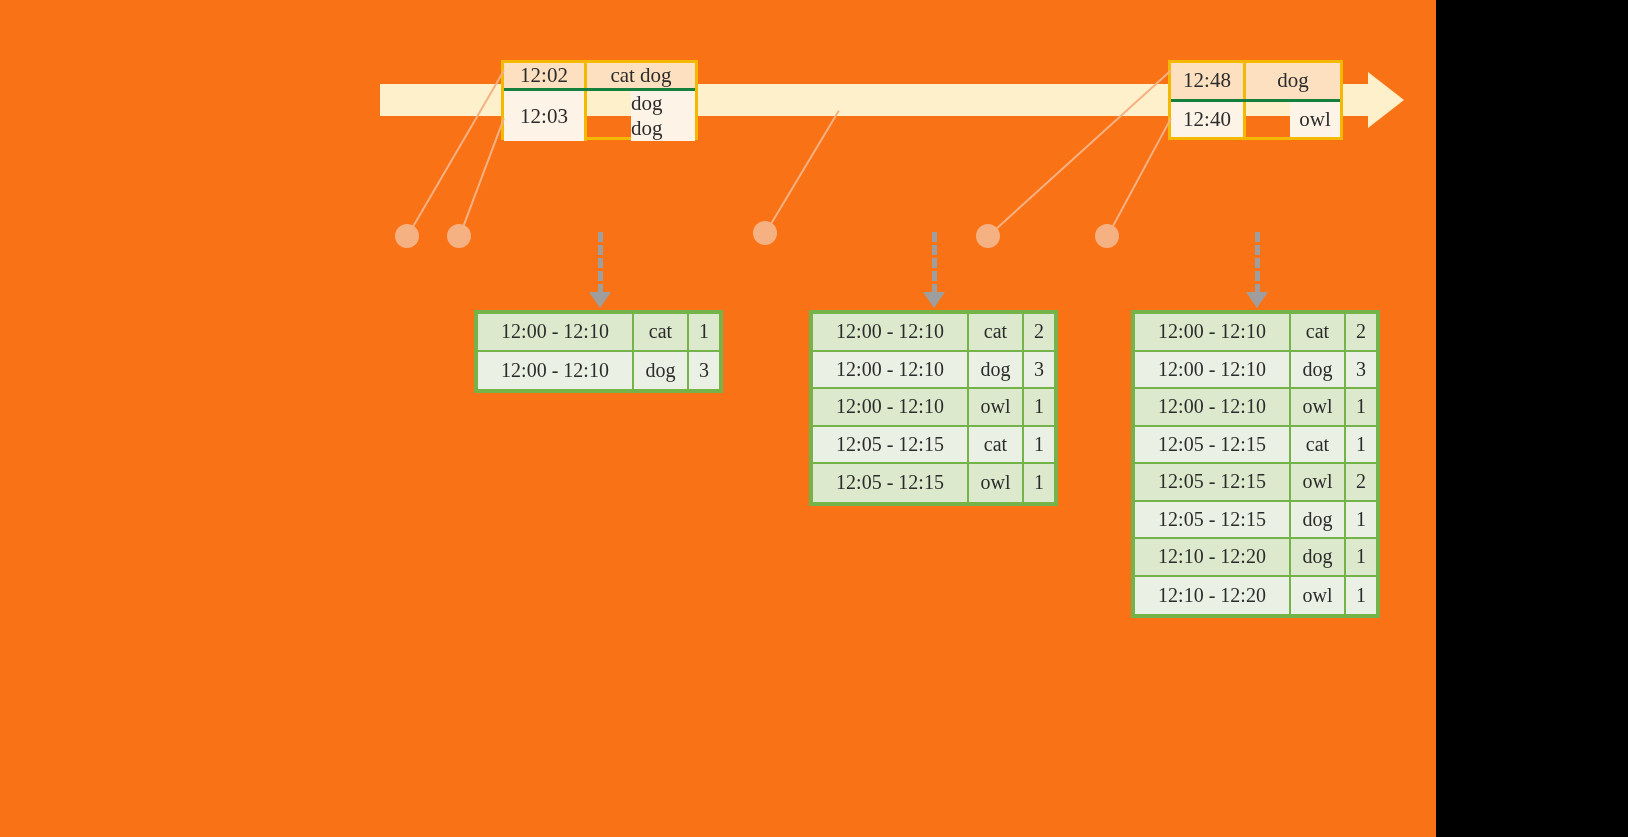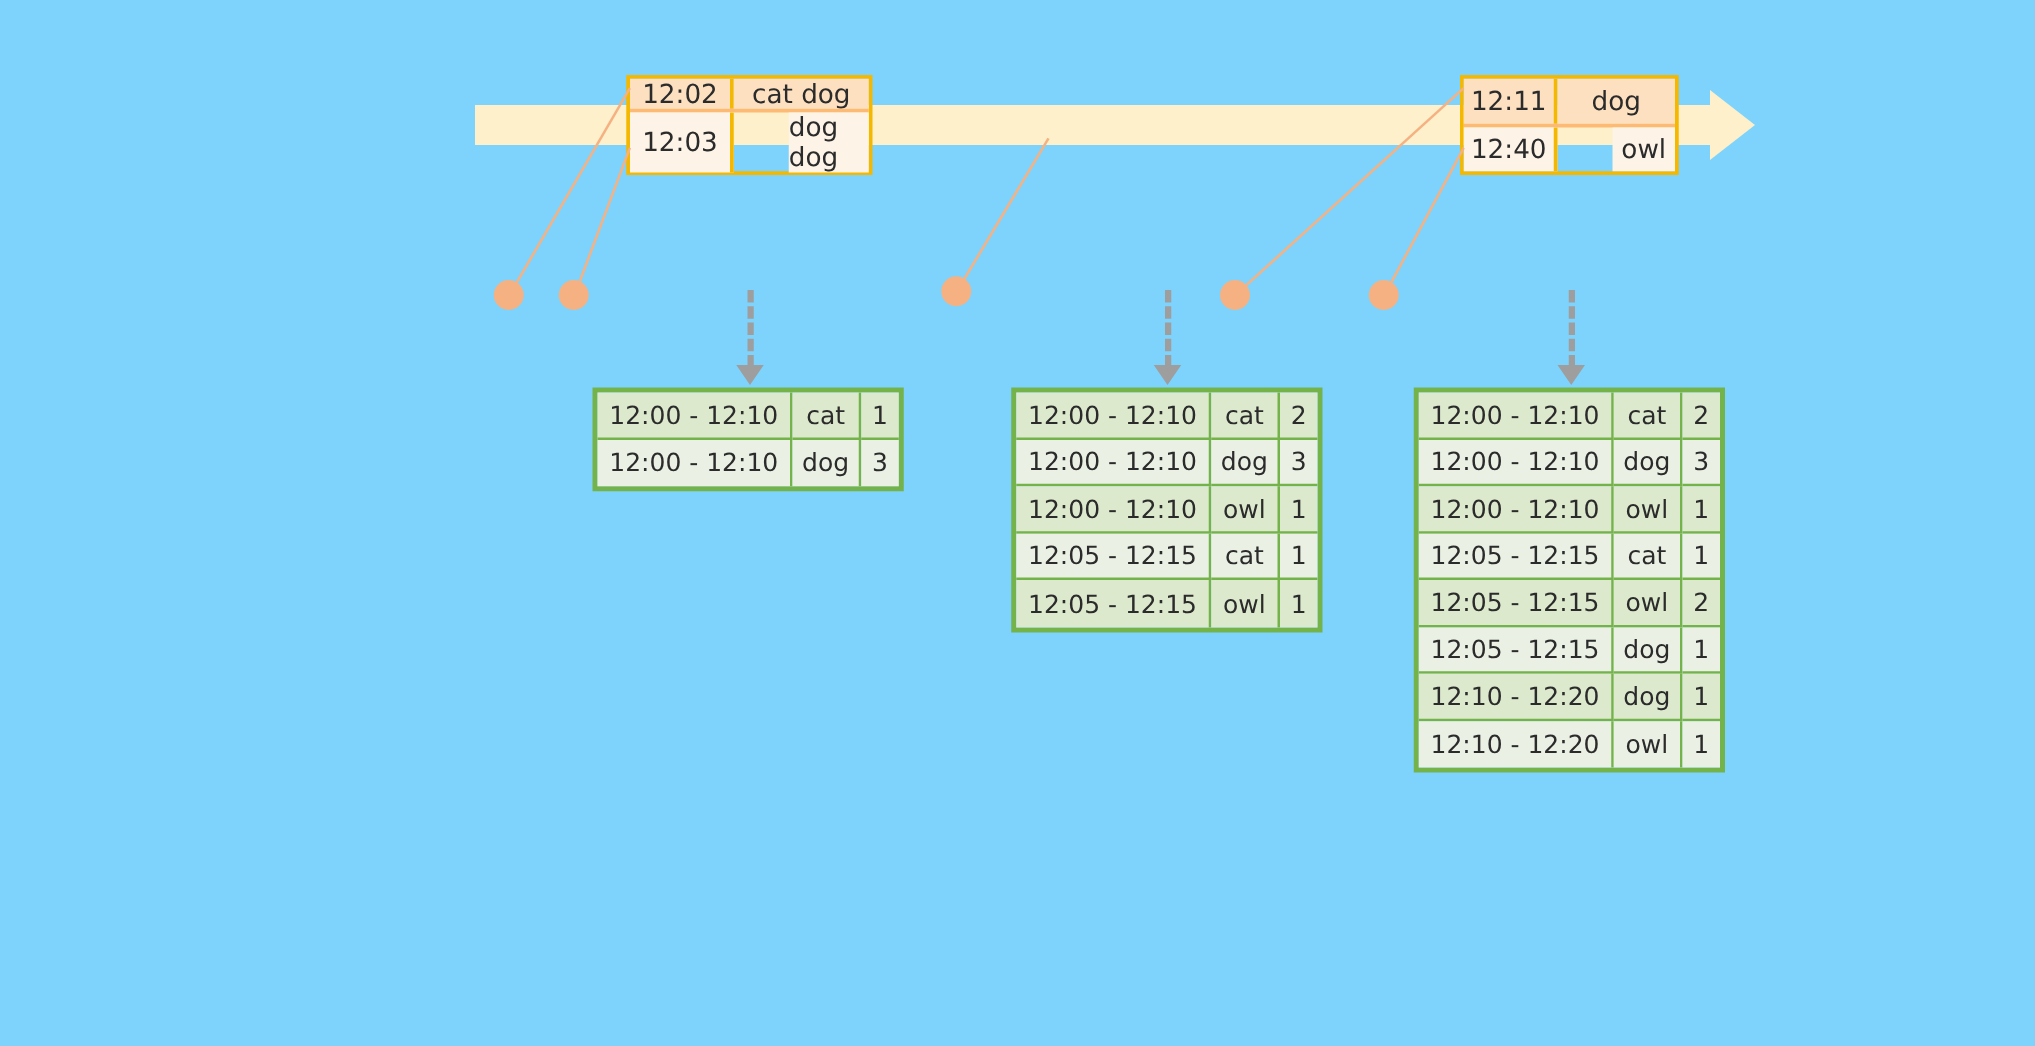--- a/index.html
+++ b/index.html
@@ -1,28 +1,28 @@
 <!DOCTYPE html>
 <html><head>
 <meta charset="utf-8">
 <style>
   html,body{margin:0;padding:0;background:#000;}
   body{width:1628px;height:837px;overflow:hidden;font-family:"DejaVu Sans",sans-serif;}
-  #stage{position:relative;width:1628px;height:837px;background:#7dd3fc;}
+  #stage{position:relative;width:1436px;height:837px;background:#f97316;font-family:Liberation Serif, serif;}
 
   
   .tl-bar{position:absolute;background:#fdf0ca;}
   .tl-head{position:absolute;width:0;height:0;border-top:28px solid transparent;
            border-bottom:28px solid transparent;border-left:36px solid #fdf0ca;}
 
   
   .ev{position:absolute;border:3px solid #f5b800;box-sizing:border-box;
       display:flex;flex-direction:column;}
   .ev-row{display:flex;flex:1;box-sizing:border-box;}
-  .ev-row + .ev-row{border-top:3px solid #fdba74;gap:44px;}
+  .ev-row + .ev-row{border-top:3px solid #15803d;gap:44px;}
   .ev-row.r0 .cell{background:#fce0c0;}
   .ev-row.r1 .cell{background:#fdf3e6;}
   .cell{display:flex;align-items:center;justify-content:center;
         font-size:21px;color:#2b2b2b;box-sizing:border-box;}
   .cell.time{border-right:3px solid #f5b800;}
 
   
   .dot{position:absolute;width:24px;height:24px;border-radius:50%;background:#f6b183;}
   .lead{position:absolute;height:0;border-top:2.5px solid #f6b183;
         transform-origin:0 0;}
@@ -59,21 +59,21 @@
     </div>
     <div class="ev-row r1">
       <div class="cell time" style="width:83px;">12:03</div>
       <div class="cell" style="flex:1;">dog dog</div>
     </div>
   </div>
 
 
   <div class="ev" style="left:1168px;top:60px;width:175px;height:80px;">
     <div class="ev-row r0">
-      <div class="cell time" style="width:75px;">12:11</div>
+      <div class="cell time" style="width:75px;">12:48</div>
       <div class="cell" style="flex:1;">dog</div>
     </div>
     <div class="ev-row r1">
       <div class="cell time" style="width:75px;">12:40</div>
       <div class="cell" style="flex:1;">owl</div>
     </div>
   </div>
 
   <div class="lead" style="left:407px;top:235px;width:191px;transform:rotate(-59.8deg);"></div>
 

